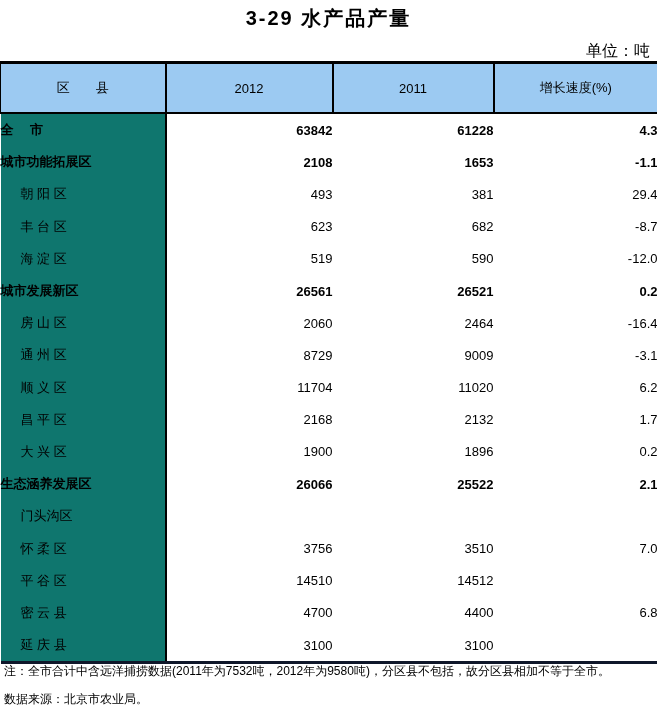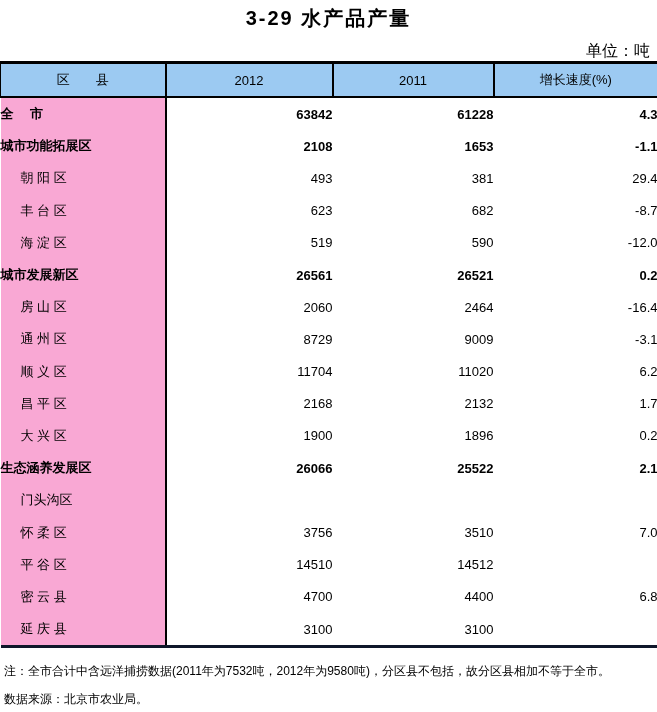--- a/index.html
+++ b/index.html
@@ -32,35 +32,35 @@
     width: 657px;
     border-collapse: collapse;
     table-layout: fixed;
     font-size: 13px;
   }
   table.stats thead th {
     background: #9ccaf2;
     height: 32px;
     font-weight: normal;
     text-align: center;
-    padding: 0;
+    padding: 8px;
     border-top: 3px solid #000;
     border-bottom: 2px solid #000;
     border-left: 1px solid #000;
     border-right: 1px solid #000;
   }
   table.stats thead th + th { border-left: 2px solid #000; }
   table.stats tbody td {
     height: 32.2px;
     padding: 0;
     vertical-align: middle;
     font-size: 13px;
   }
   td.name-cell {
-    background: #f9a8d4;
+    background: #0f766e;
     border-right: 2px solid #000;
     padding-left: 4px;
   }
   td.name-cell.indent { padding-left: 20px; }
   td.num-cell { text-align: right; padding-right: 6px; }
   tr.group-row td { font-weight: bold; }
   table.stats tbody tr:last-child td { border-bottom: 3px solid #0f172a; }
   .note, .source {
     position: absolute;
     left: 4px;

